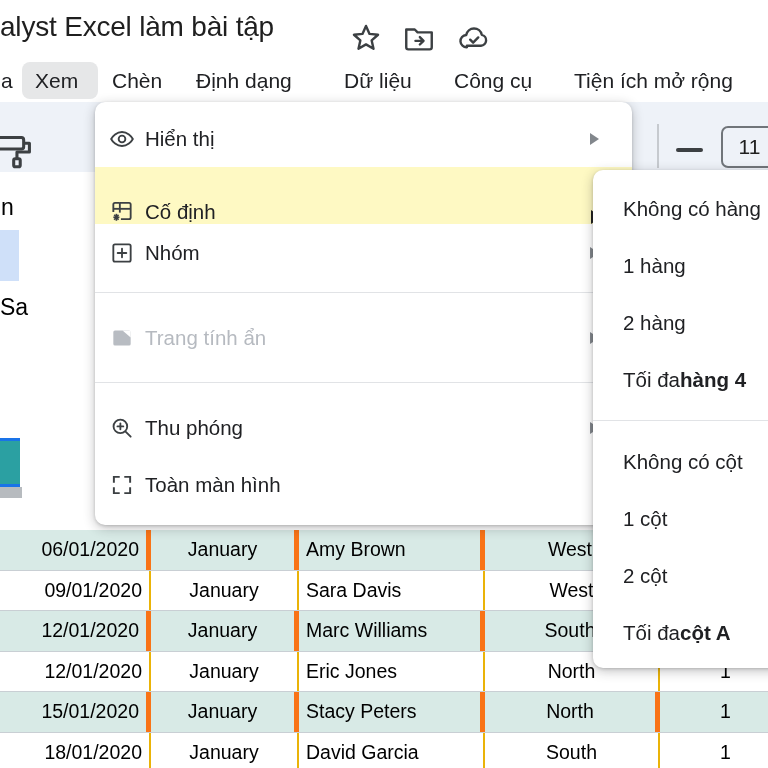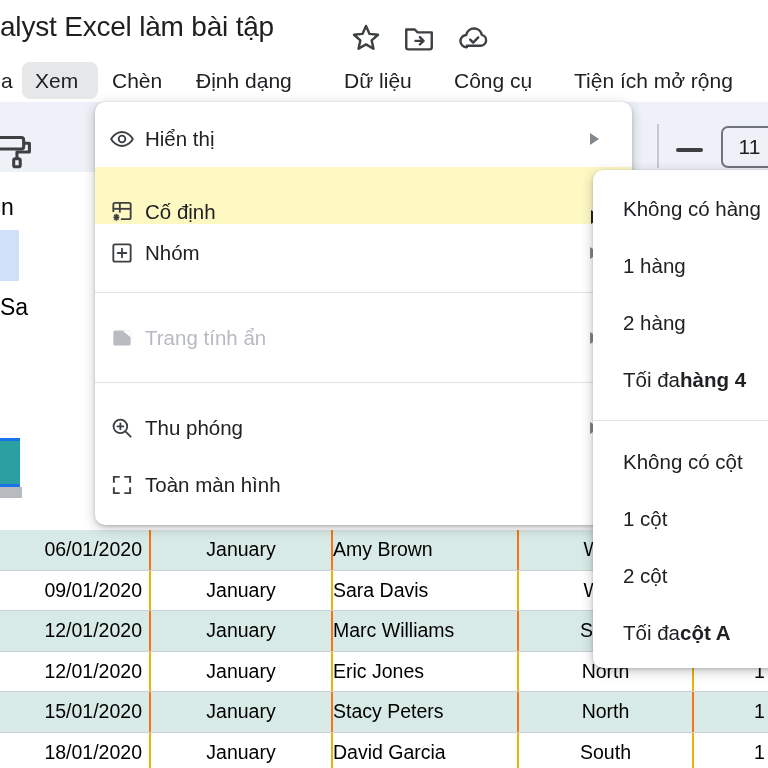--- a/index.html
+++ b/index.html
@@ -32,26 +32,26 @@
   #frag-n{left:1px;top:194px;font-size:23px;}
   #frag-blue{left:0;top:230px;width:19px;height:51px;background:#cfe0f9;}
   #frag-sa{left:0;top:294px;font-size:23px;}
   #frag-teal{left:0;top:438px;width:20px;height:43px;background:#2ba0a2;border-top:3px solid #1a73e8;border-bottom:3px solid #1a73e8;}
   #frag-gray{left:0;top:487px;width:22px;height:11px;background:#b7bbbf;}
 
   
   #table{position:absolute;left:0;top:530px;width:768px;z-index:1;font-size:19.5px;color:#000;}
   .trow{display:flex;height:40.5px;box-sizing:border-box;border-bottom:1px solid #c9cfd4;align-items:center;}
   .trow.teal{background:#d8eae6;}
-  .trow.teal .cell{border-right:2px solid #f97316;}
+  .trow.teal .cell{border-right:5px solid #f97316;}
   .trow.white .cell{border-right:2px solid #eab308;}
   .cell{box-sizing:border-box;height:100%;display:flex;align-items:center;overflow:hidden;white-space:nowrap;}
   .c-date{width:151px;justify-content:flex-end;padding-right:7px;}
-  .c-month{width:182px;justify-content:center;}
-  .c-name{width:186px;}
+  .c-month{width:148px;justify-content:center;}
+  .c-name{width:186px;padding-left:7px;}
   .c-region{width:175px;justify-content:center;}
   .c-val{flex:1;padding-left:60px;border-right:none !important;}
 
   
   #menu-panel{position:absolute;left:55px;top:102px;width:537px;height:423px;background:#fff;border-radius:10px;
     box-shadow:0 3px 12px rgba(32,33,36,.28),0 1px 3px rgba(32,33,36,.18);z-index:20;box-sizing:border-box;padding-top:8px;margin-left:40px;}
   .vm-item{height:57px;display:flex;align-items:center;padding:0 30px 0 14px;cursor:default;}
   .vm-item.hl{background:#fef9c3;align-items:flex-end;}
   .vm-ico{width:26px;height:26px;margin-right:10px;flex:none;display:flex;align-items:center;justify-content:center;}
   .vm-label{font-size:20.5px;color:#202124;white-space:nowrap;}

